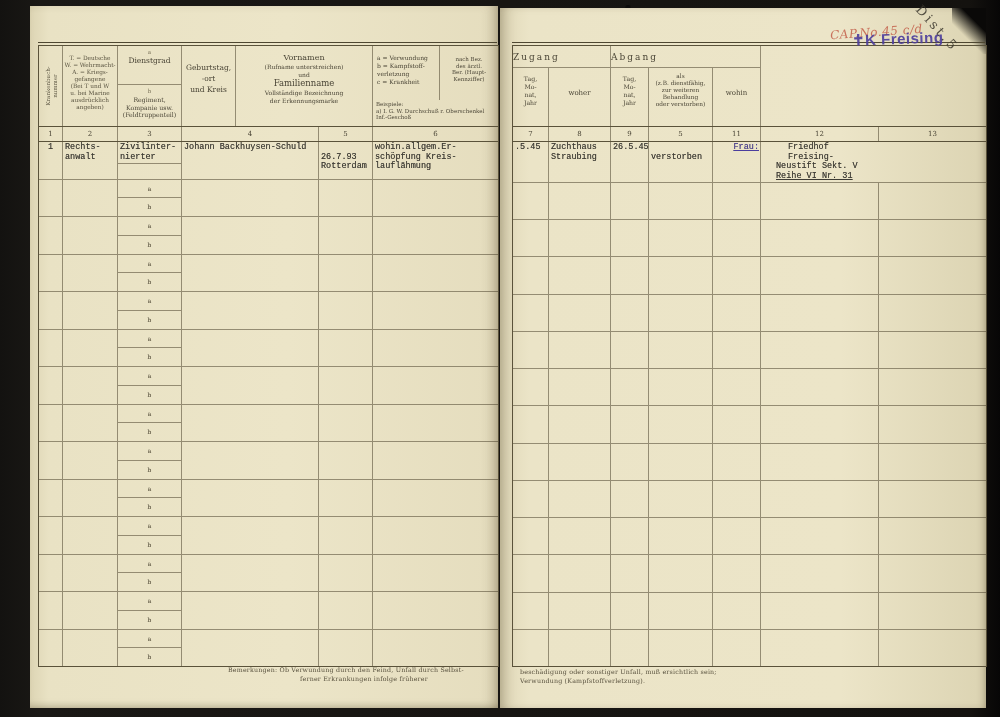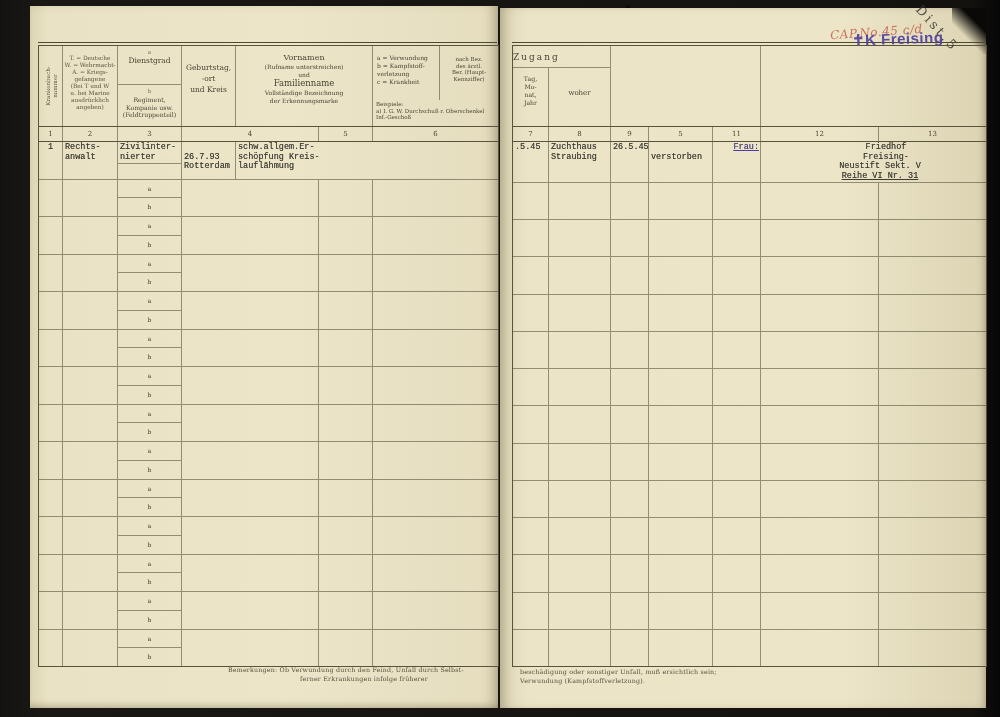--- a/index.html
+++ b/index.html
@@ -72,21 +72,21 @@
   .h10 .ln{font-size:5.8px;line-height:7px;}
   .h12{padding-top:8px;}
   .h12 .ln{font-size:5.6px;line-height:7px;}
   .h12 .ln:nth-child(4){font-size:7.5px;line-height:10px;}
   .h13{padding-top:14px;}
   .h13 .ln{font-size:6.5px;line-height:8px;}
   .h13 .ln:nth-child(1){font-size:8px;line-height:10px;margin-bottom:4px;}
   
   .brow0 .cfrau{text-align:right;color:#4b3e9e;padding-right:1px;}
   .brow0 .cfrau .ln{display:inline-block;text-decoration:underline;}
-  .brow0 .cgrab{padding-left:3px;text-align:center;}
+  .brow0 .cgrab{padding-left:3px;}
   .brow0 .cgrab .ln:nth-child(1),.brow0 .cgrab .ln:nth-child(2){margin-left:24px;}
   .brow0 .cgrab .ln:nth-child(3),.brow0 .cgrab .ln:nth-child(4){margin-left:12px;}
   .brow0 .cgrab .ln:last-child{text-decoration:underline;}
   
   .footnote{position:absolute;font-size:6.3px;line-height:9px;color:#564f3c;letter-spacing:.2px;}
   .footnote .ln2{padding-left:72px;}
   
   .stamp-cap{position:absolute;left:330px;top:17px;color:#c05540;opacity:.8;
              font-style:italic;font-size:12px;transform:rotate(-4deg);letter-spacing:.5px;
              font-family:"DejaVu Serif",serif;}
@@ -194,27 +194,30 @@
               <div class="ln">Rechts-</div>
               <div class="ln">anwalt</div>
             </div>
             <div class="bc csub" style="width: 64px;">
               <div class="sub">
                 <div class="ln">Zivilinter-</div>
                 <div class="ln">nierter</div>
               </div>
               <div class="sub"></div>
             </div>
+            <div class="bc" style="width: 137px;">
+              <div class="ln">Johann Backhuysen-Schuld</div>
+            </div>
             <div class="bc" style="width: 54px;">
               <div class="ln"></div>
               <div class="ln">26.7.93</div>
               <div class="ln">Rotterdam</div>
             </div>
             <div class="bc" style="flex: 1 1 0%;">
-              <div class="ln">schw.allgem.Er-</div>
+              <div class="ln">wohin.allgem.Er-</div>
               <div class="ln">schöpfung Kreis-</div>
               <div class="ln">lauflähmung</div>
             </div>
           </div>
           <div class="brow">
             <div class="bc cnum" style="width: 24px;"></div>
             <div class="bc" style="width: 55px;"></div>
             <div class="bc csub" style="width: 64px;">
               <div class="sub">
                 <div class="letter">a</div>
@@ -426,20 +429,37 @@
             <div class="gc hdate" style="width:36px;">
                 <div class="ln">Tag,</div>
                 <div class="ln">Mo-</div>
                 <div class="ln">nat,</div>
                 <div class="ln">Jahr</div>
               </div>
             <div class="gc hmid" style="flex:1;">woher</div>
           </div>
         </div>
         <div class="grp" style="width:150px;">
+          <div class="grplabel">Abgang</div>
+          <div class="grpcells">
+            <div class="gc hdate" style="width:38px;">
+                <div class="ln">Tag,</div>
+                <div class="ln">Mo-</div>
+                <div class="ln">nat,</div>
+                <div class="ln">Jahr</div>
+              </div>
+            <div class="gc h10" style="width:64px;">
+                <div class="ln">als</div>
+                <div class="ln">(z.B. dienstfähig,</div>
+                <div class="ln">zur weiteren</div>
+                <div class="ln">Behandlung</div>
+                <div class="ln">oder verstorben)</div>
+              </div>
+            <div class="gc hmid" style="flex:1;">wohin</div>
+          </div>
         </div>
       </div>
       <div class="numrow" id="numrow-right">
           <div class="num" style="width: 36px;">7</div>
           <div class="num" style="width: 62px;">8</div>
           <div class="num" style="width: 38px;">9</div>
           <div class="num" style="width: 64px;">5</div>
           <div class="num" style="width: 48px;">11</div>
           <div class="num" style="width: 118px;">12</div>
           <div class="num" style="width: 107px; flex: 1 1 0%;">13</div>

